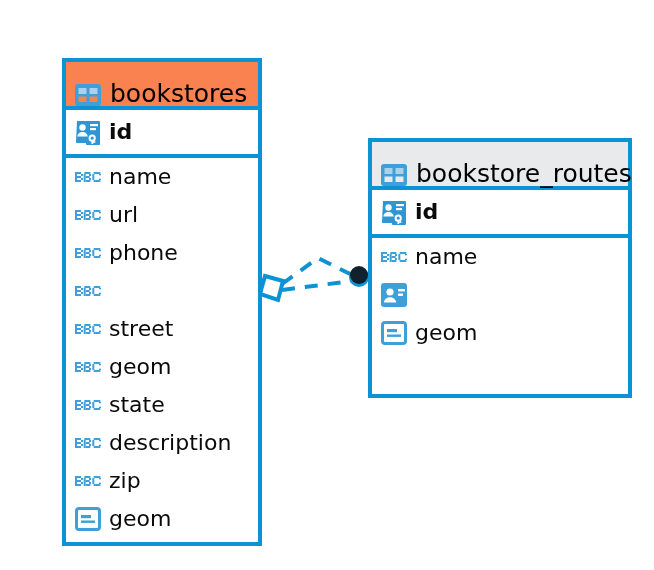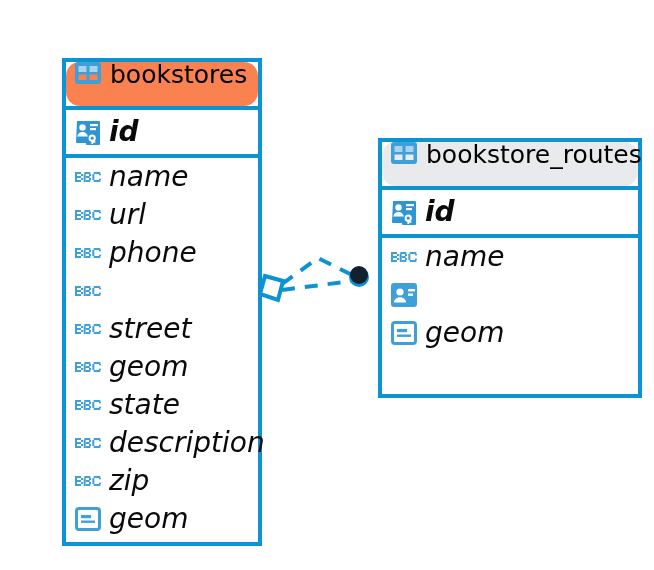--- a/index.html
+++ b/index.html
@@ -23,26 +23,25 @@
   
   .entity {
     position: absolute;
     box-sizing: border-box;
     border: 4px solid #0b93d5;
     background: #ffffff;
   }
 
   .entity-header {
     display: flex;
-    align-items: flex-start;
+    align-items: flex-end;
     box-sizing: border-box;
     height: 44px;
     padding: 0 8px 0 9px;
     gap: 9px;
-    border-radius: 14px;
   }
   .entity-header.accent-orange { background: #fa8250; }
   .entity-header.accent-grey   { background: #e9eaeb; }
 
   .entity-title {
     font-size: 25px;
     color: #000000;
     line-height: 1;
     white-space: nowrap;
   }
@@ -55,25 +54,24 @@
   .field-row {
     display: flex;
     align-items: center;
     box-sizing: border-box;
     height: 38px;
     padding: 0 8px 0 9px;
     gap: 8px;
   }
   .field-row.pk { height: 44px; }
   .field-label {
-    font-size: 28px;
+    font-size: 22px;
     color: #0a0a0a;
     line-height: 1;
     white-space: nowrap;
-    font-style: italic;
   }
   .field-row.pk .field-label { font-weight: bold; }
 
   
   .icon {
     display: block;
     flex: 0 0 auto;
   }
   .icon svg { display: block; }
 
@@ -385,21 +383,21 @@
         <svg width="26" height="24" viewBox="0 0 26 24">
           <rect x="1.5" y="1.5" width="23" height="21" rx="2.5" fill="#ffffff" stroke="#3f9fd8" stroke-width="3"></rect>
           <rect x="6" y="8" width="10" height="3.2" fill="#3f9fd8"></rect>
           <rect x="6" y="13.5" width="14" height="2.4" fill="#3f9fd8"></rect>
         </svg>
       </span>
       <span class="field-label">geom</span>
     </div>
   </div>
 
-  <div class="entity" style="left:378px; top:138px; width:264px; height:260px;">
+  <div class="entity" style="left:368px; top:138px; width:264px; height:260px;">
 
     <div class="entity-header accent-grey">
       <span class="icon">
         <svg width="26" height="22" viewBox="0 0 26 22">
           <rect x="0" y="0" width="26" height="22" rx="3" fill="#3f9fd8"></rect>
           <rect x="3.5" y="4" width="8" height="6" fill="#a9d2ec"></rect>
           <rect x="14.5" y="4" width="8" height="6" fill="#a9d2ec"></rect>
           <rect x="3.5" y="12.5" width="8" height="5.5" fill="#e9eaeb"></rect>
           <rect x="14.5" y="12.5" width="8" height="5.5" fill="#e9eaeb"></rect>
         </svg>

